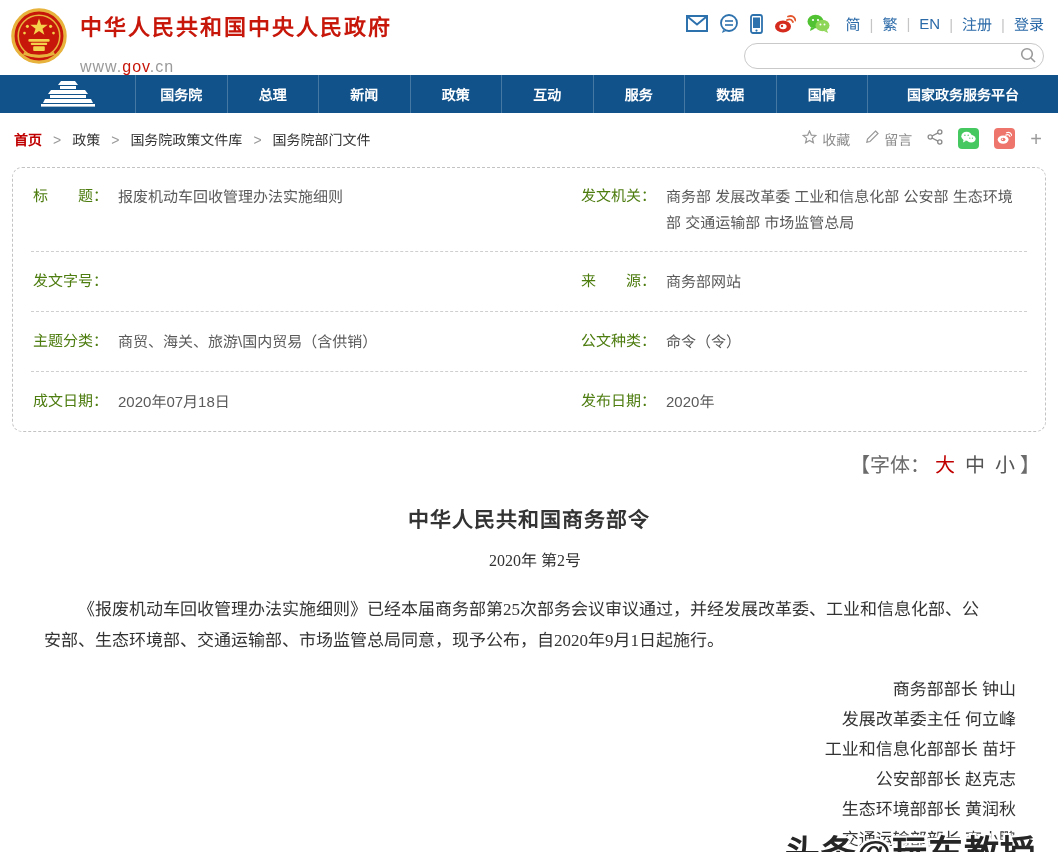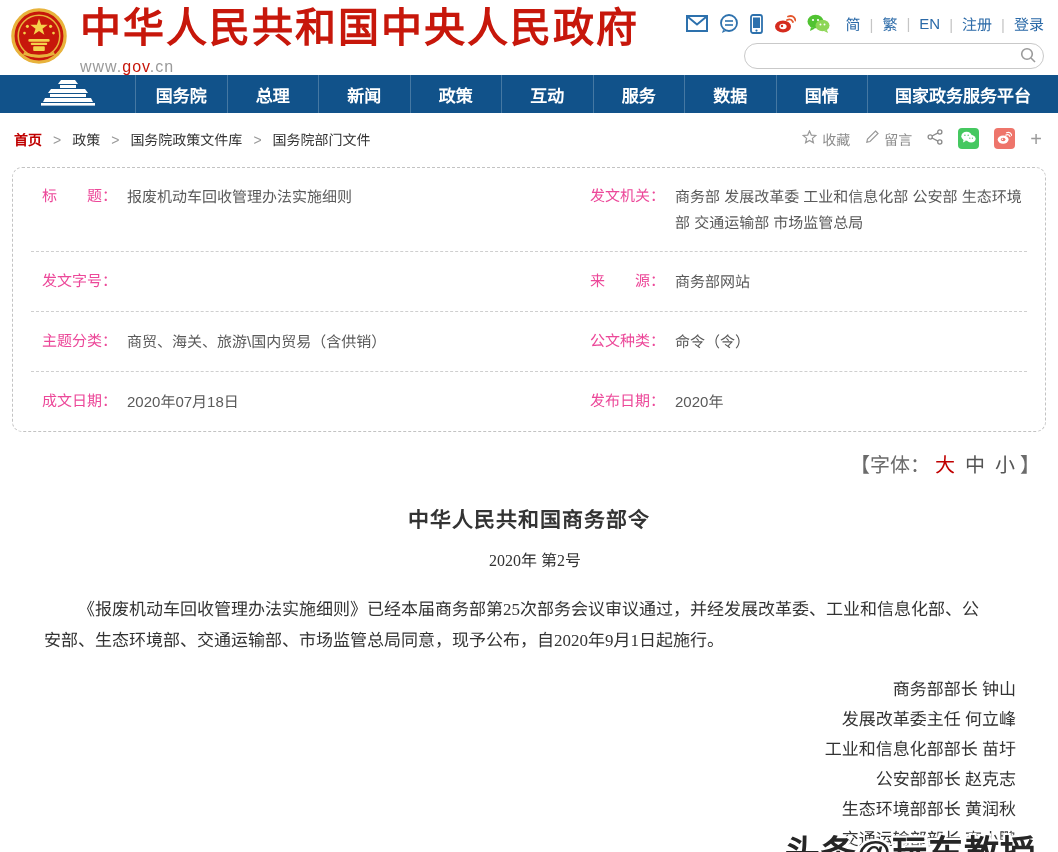--- a/index.html
+++ b/index.html
@@ -7,39 +7,39 @@
   html,body { background:#fff; }
   body {
     width:1058px; height:852px; position:relative; overflow:hidden;
     font-family:"Liberation Sans","DejaVu Sans",sans-serif; color:#333;
   }
 
   
   .header { display:flex; align-items:flex-start; padding:7px 14px 0 10px; height:75px; }
   .emblem { width:58px; height:58px; flex:0 0 auto; }
   .title-block { margin-left:12px; padding-top:4px; }
-  .site-title { font-size:41px; font-weight:bold; color:#c7170b; letter-spacing:2px; line-height:34px; }
+  .site-title { font-size:22px; font-weight:bold; color:#c7170b; letter-spacing:2px; line-height:34px; }
   .site-url { font-size:16px; color:#9a9a9a; margin-top:13px; letter-spacing:1px; }
   .site-url .gov { color:#c7170b; }
   .header-right { margin-left:auto; display:flex; flex-direction:column; align-items:flex-end; padding-top:6px; }
   .util-row { display:flex; align-items:center; gap:11px; }
   .util-row svg { display:block; }
   .lang-links { display:flex; align-items:center; font-size:15px; margin-left:4px; }
   .lang-links a { color:#2b6aa8; text-decoration:none; }
   .lang-links a + a::before { content:"|"; color:#c5c5c5; margin:0 9px; font-weight:normal; }
   .search-row { margin-top:9px; position:relative; }
   .search-input {
     width:300px; height:26px; border:1px solid #c9c9c9; border-radius:13px;
     outline:none; padding:0 30px 0 14px; font-size:13px; color:#555; background:#fff;
   }
   .search-btn { position:absolute; right:7px; top:4px; background:none; border:none; cursor:pointer; padding:0; }
 
   
   .nav { display:flex; height:38px; background:#11528a; align-items:stretch; }
-  .nav-cell { display:flex; align-items:center; justify-content:center; color:#fff; font-size:17px; font-weight:600; cursor:pointer; }
+  .nav-cell { display:flex; align-items:center; justify-content:center; color:#fff; font-size:14px; font-weight:600; cursor:pointer; }
   .nav-cell + .nav-cell { border-left:1px solid rgba(255,255,255,0.22); }
   .nav-home { width:135px; }
   .nav-item { width:91.5px; }
   .nav-item.wide { flex:1; }
 
   
   .crumb-bar { display:flex; align-items:center; padding:15px 16px 10px 14px; font-size:14px; }
   .crumbs { display:flex; align-items:flex-end; }
   .crumb { color:#333; text-decoration:none; }
   .crumb.home { color:#c00000; font-weight:bold; }
@@ -53,21 +53,21 @@
 
   
   .meta-table {
     margin:8px 12px 0 12px; border:1px dashed #c3c3c3; border-radius:10px;
     padding:0 18px; font-size:15px;
   }
   .meta-row { display:grid; grid-template-columns:548px 1fr; border-bottom:1px dashed #cfcfcf; }
   .meta-row:last-child { border-bottom:none; }
   .meta-cell { display:flex; align-items:flex-start; padding:17px 0 16px 2px; }
   .meta-row.tall .meta-cell { padding:16px 0 15px 2px; min-height:73px; }
-  .meta-label { color:#ec4899; white-space:nowrap; flex:0 0 auto; margin-right:10px;margin-left:9px; }
+  .meta-label { color:#4d7c0f; white-space:nowrap; flex:0 0 auto; margin-right:10px; }
   .meta-value { color:#5a5a5a; line-height:26px; }
   .meta-cell.right .meta-value { max-width:356px; }
 
   
   .font-bar { text-align:right; margin:17px 18px 0 0; font-size:20px; color:#6b6b6b; }
   .font-bar .sz { cursor:pointer; color:#555; margin:0 5px; }
   .font-bar .sz.active { color:#c00000; }
 
   
   .article { font-family:"Liberation Serif","DejaVu Serif",serif; color:#333; }

